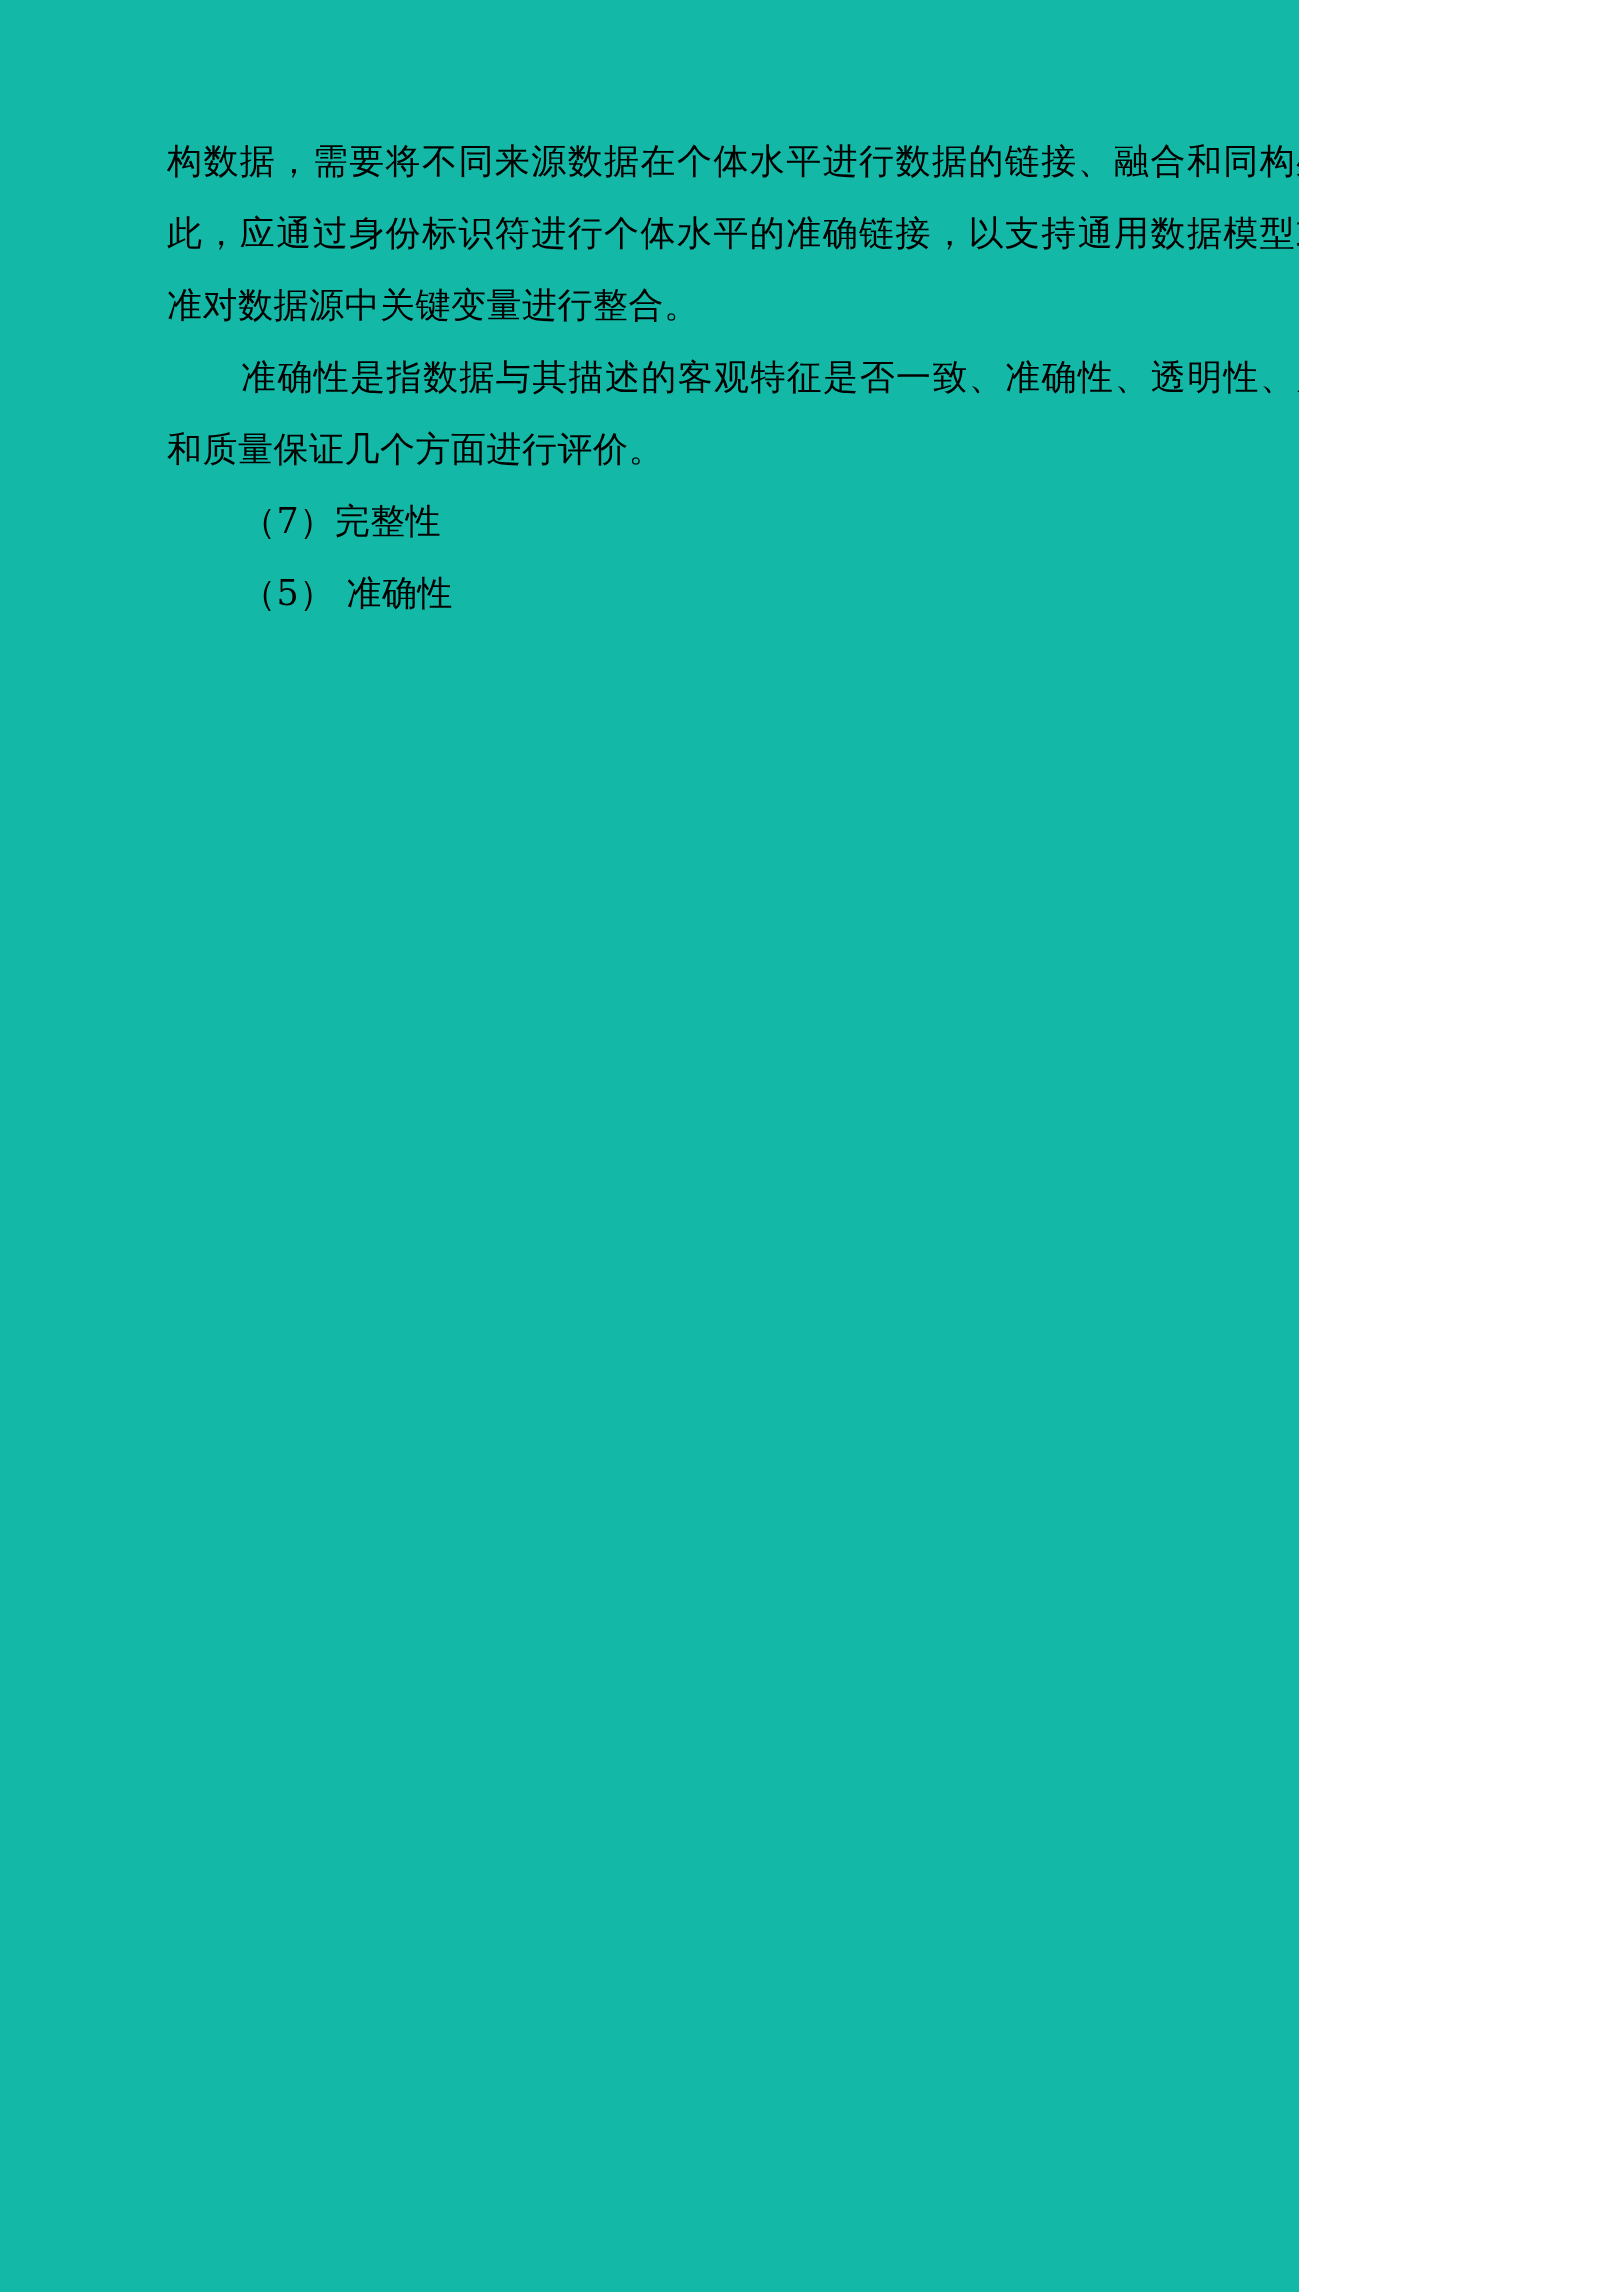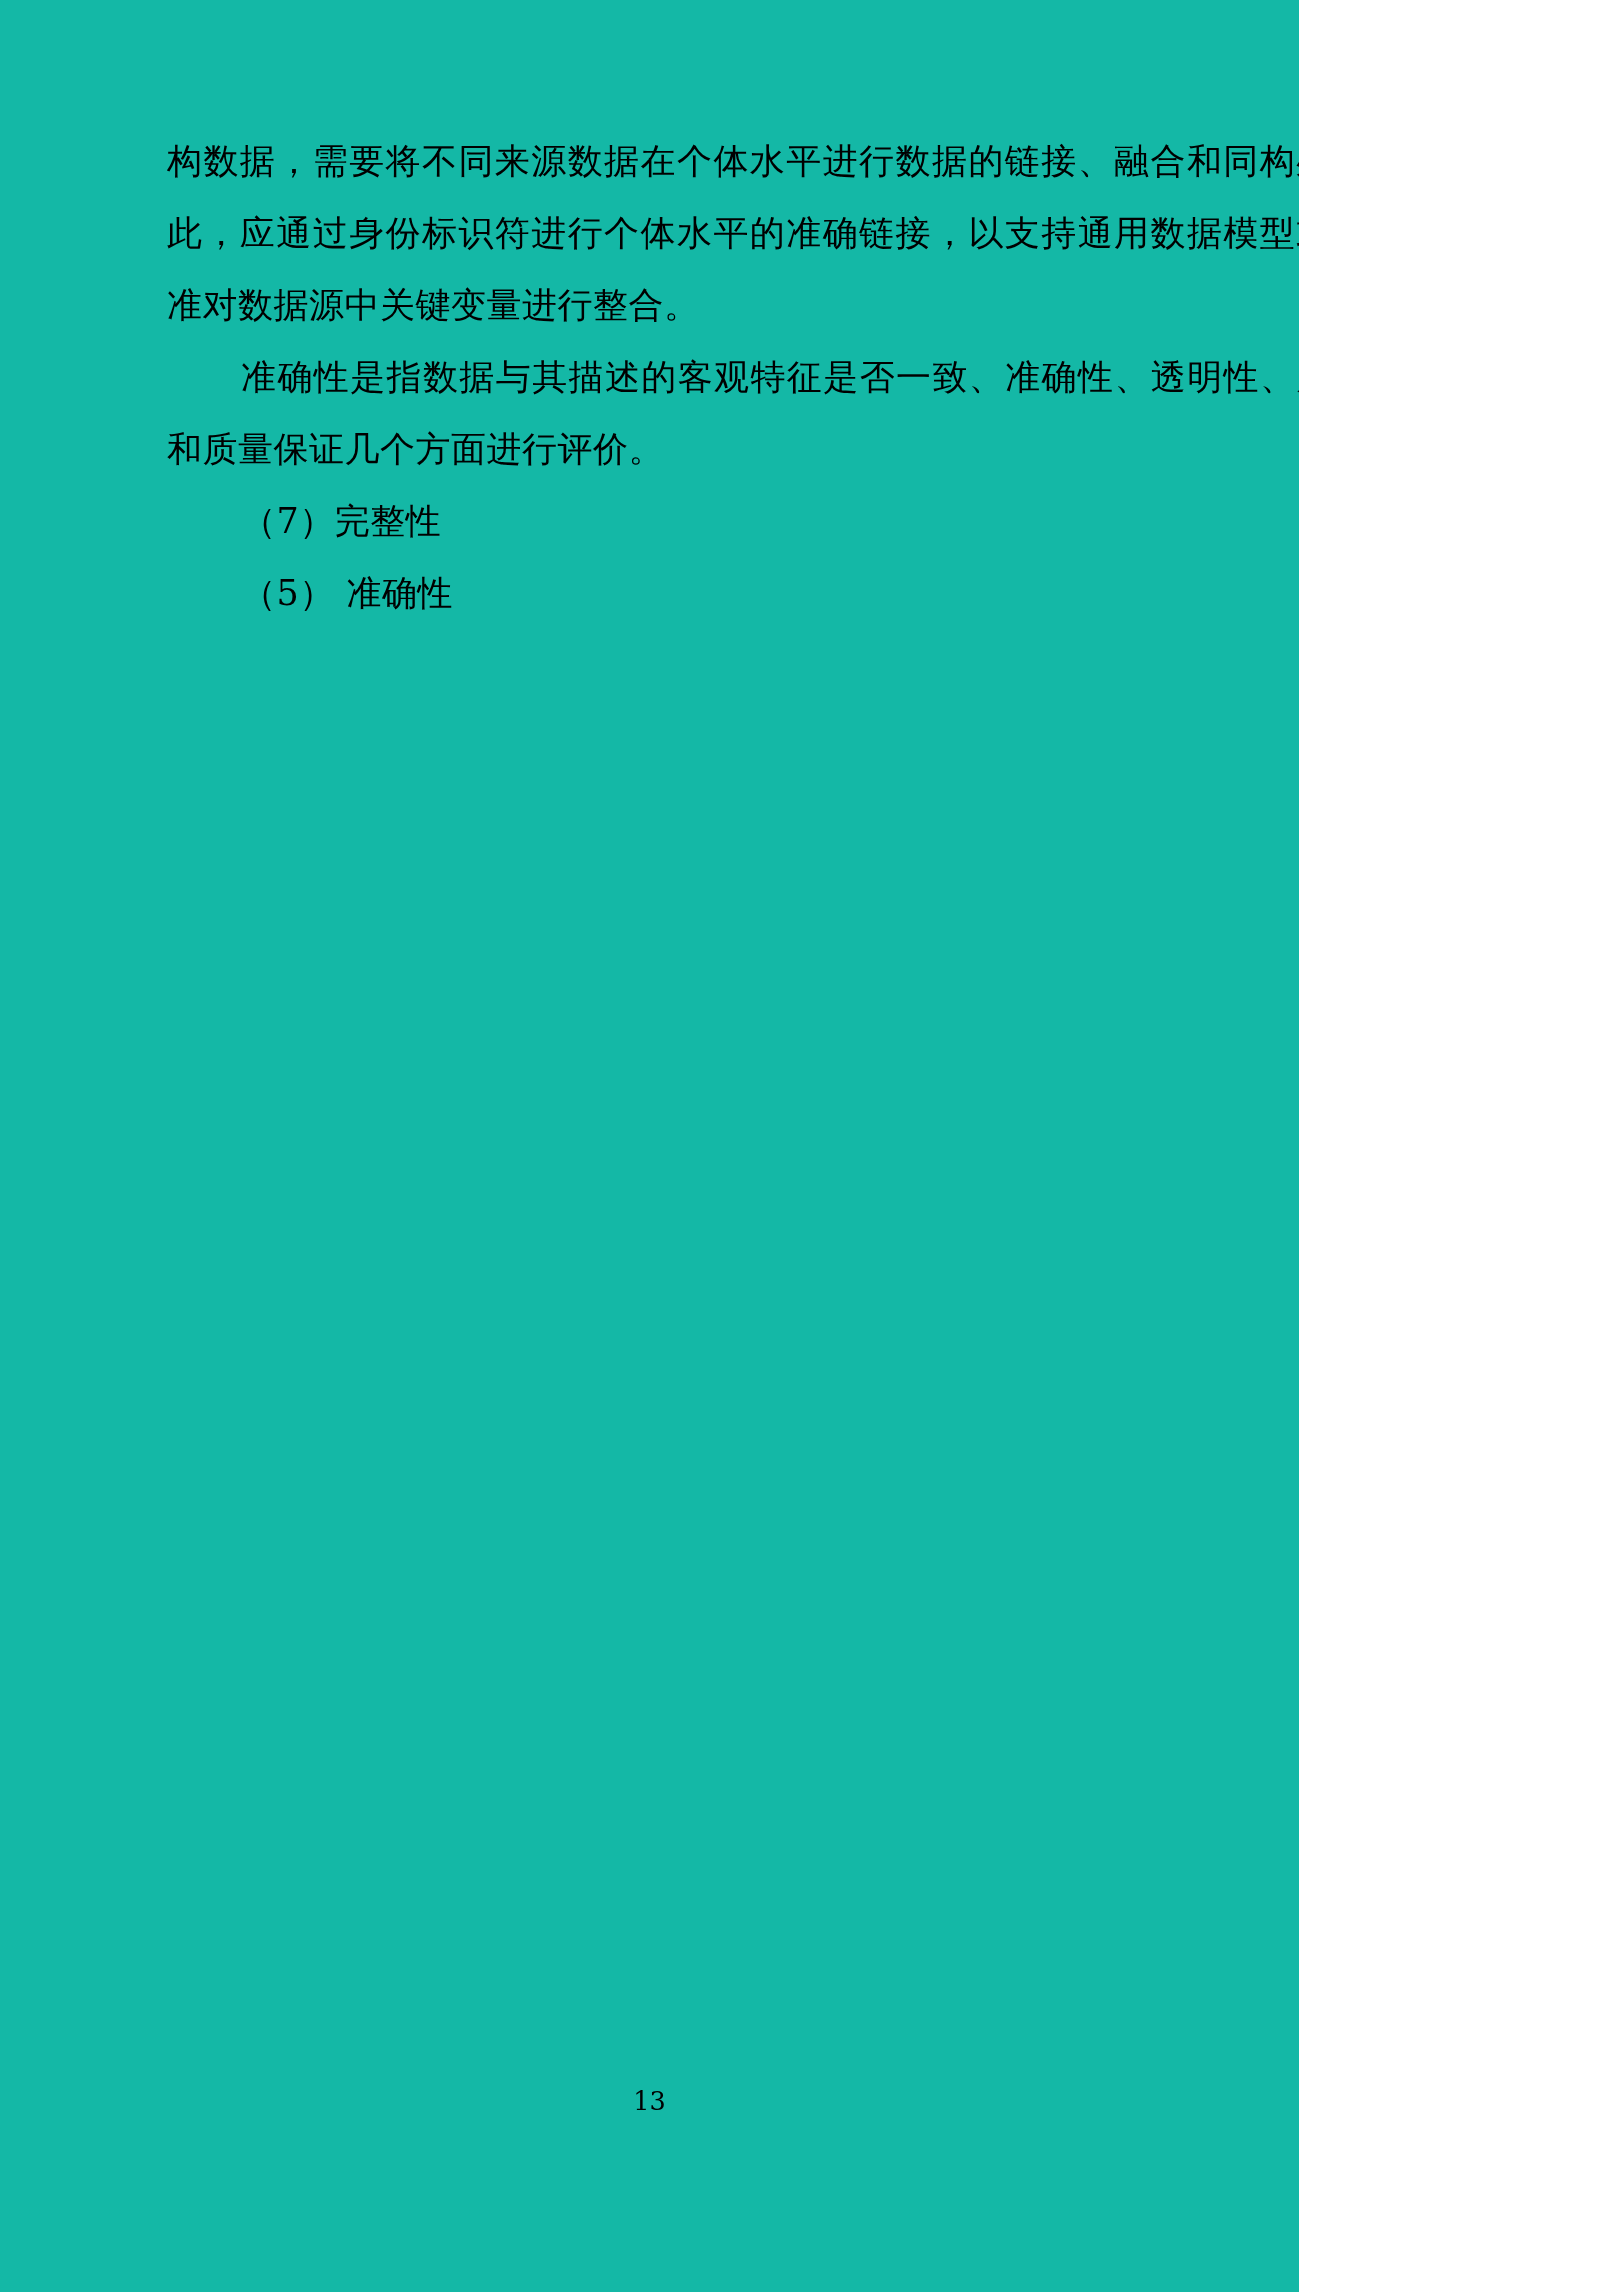--- a/index.html
+++ b/index.html
@@ -49,15 +49,14 @@
 </head>
 <body>
 
 <div class="page">
   <div class="content">
     <p class="para">构数据，需要将不同来源数据在个体水平进行数据的链接、融合和同构处理。因此，应通过身份标识符进行个体水平的准确链接，以支持通用数据模型或数据标准对数据源中关键变量进行整合。</p>
     <p class="para indent">准确性是指数据与其描述的客观特征是否一致、准确性、透明性、质量控制和质量保证几个方面进行评价。</p>
     <p class="para indent">（7）完整性</p>
     <p class="para indent">（5） 准确性</p>
   </div>
-  <div class="page-number">13</div>
 </div>
 
 
 </body></html>

